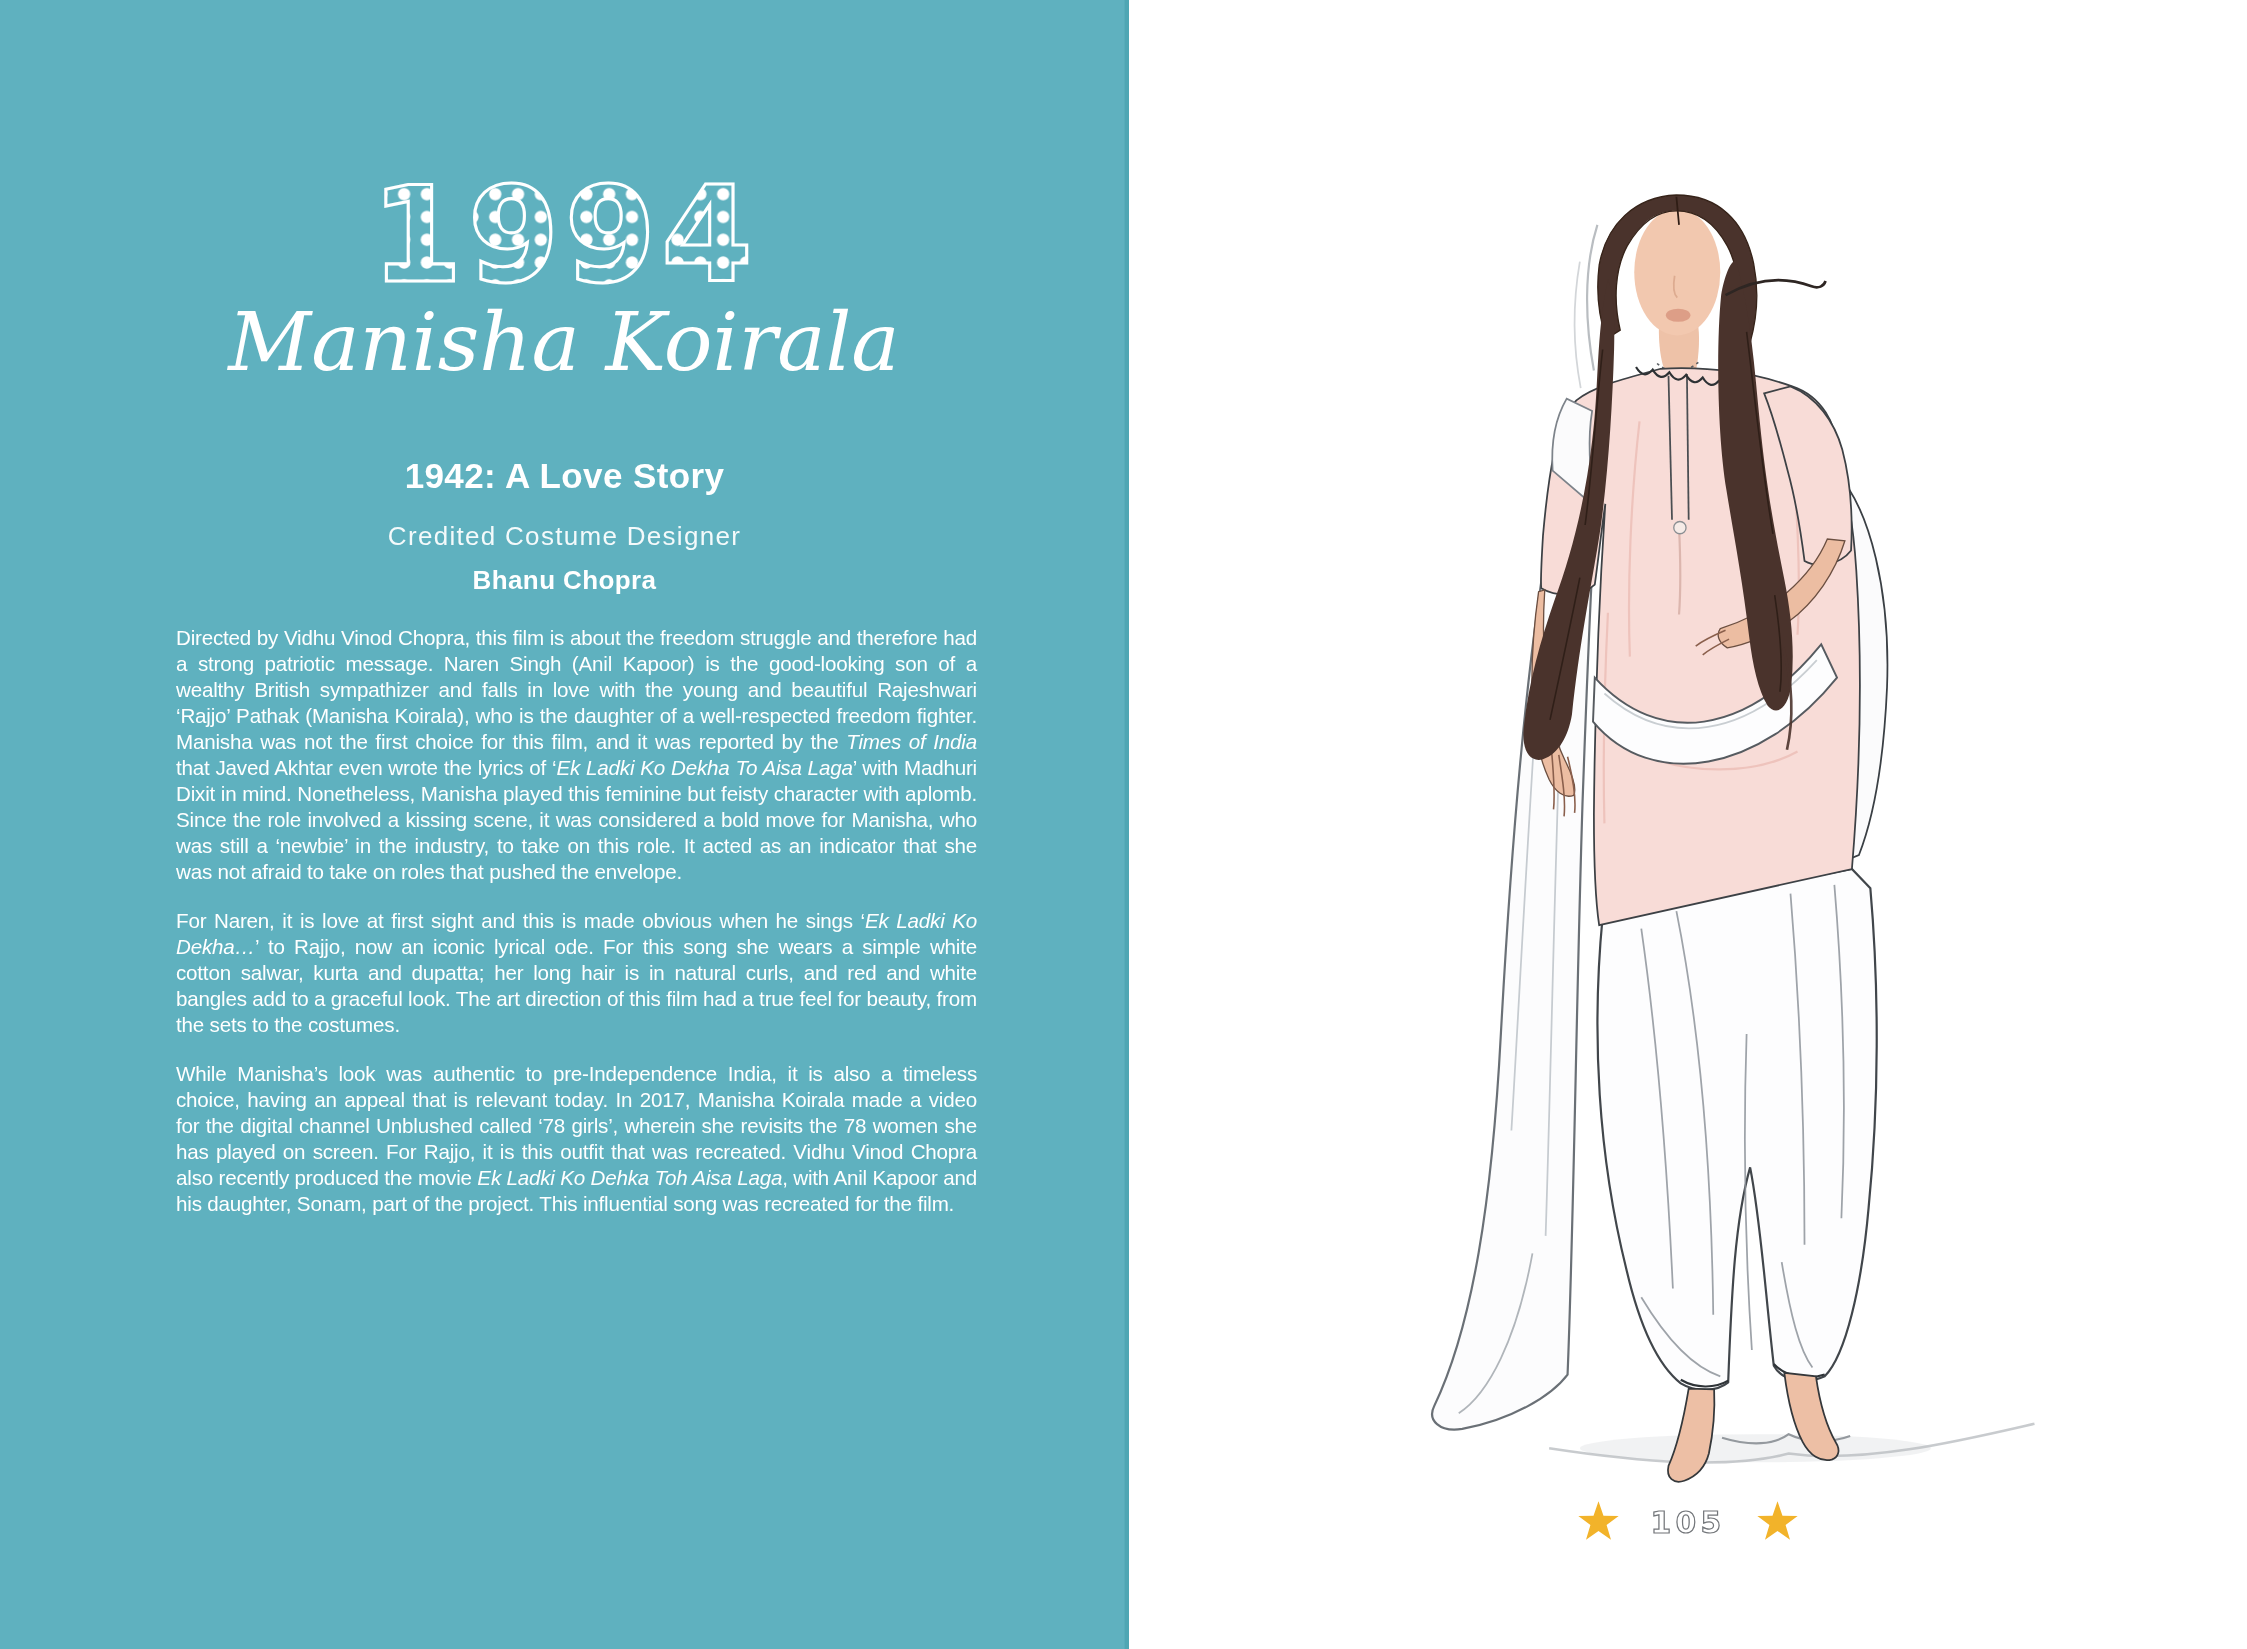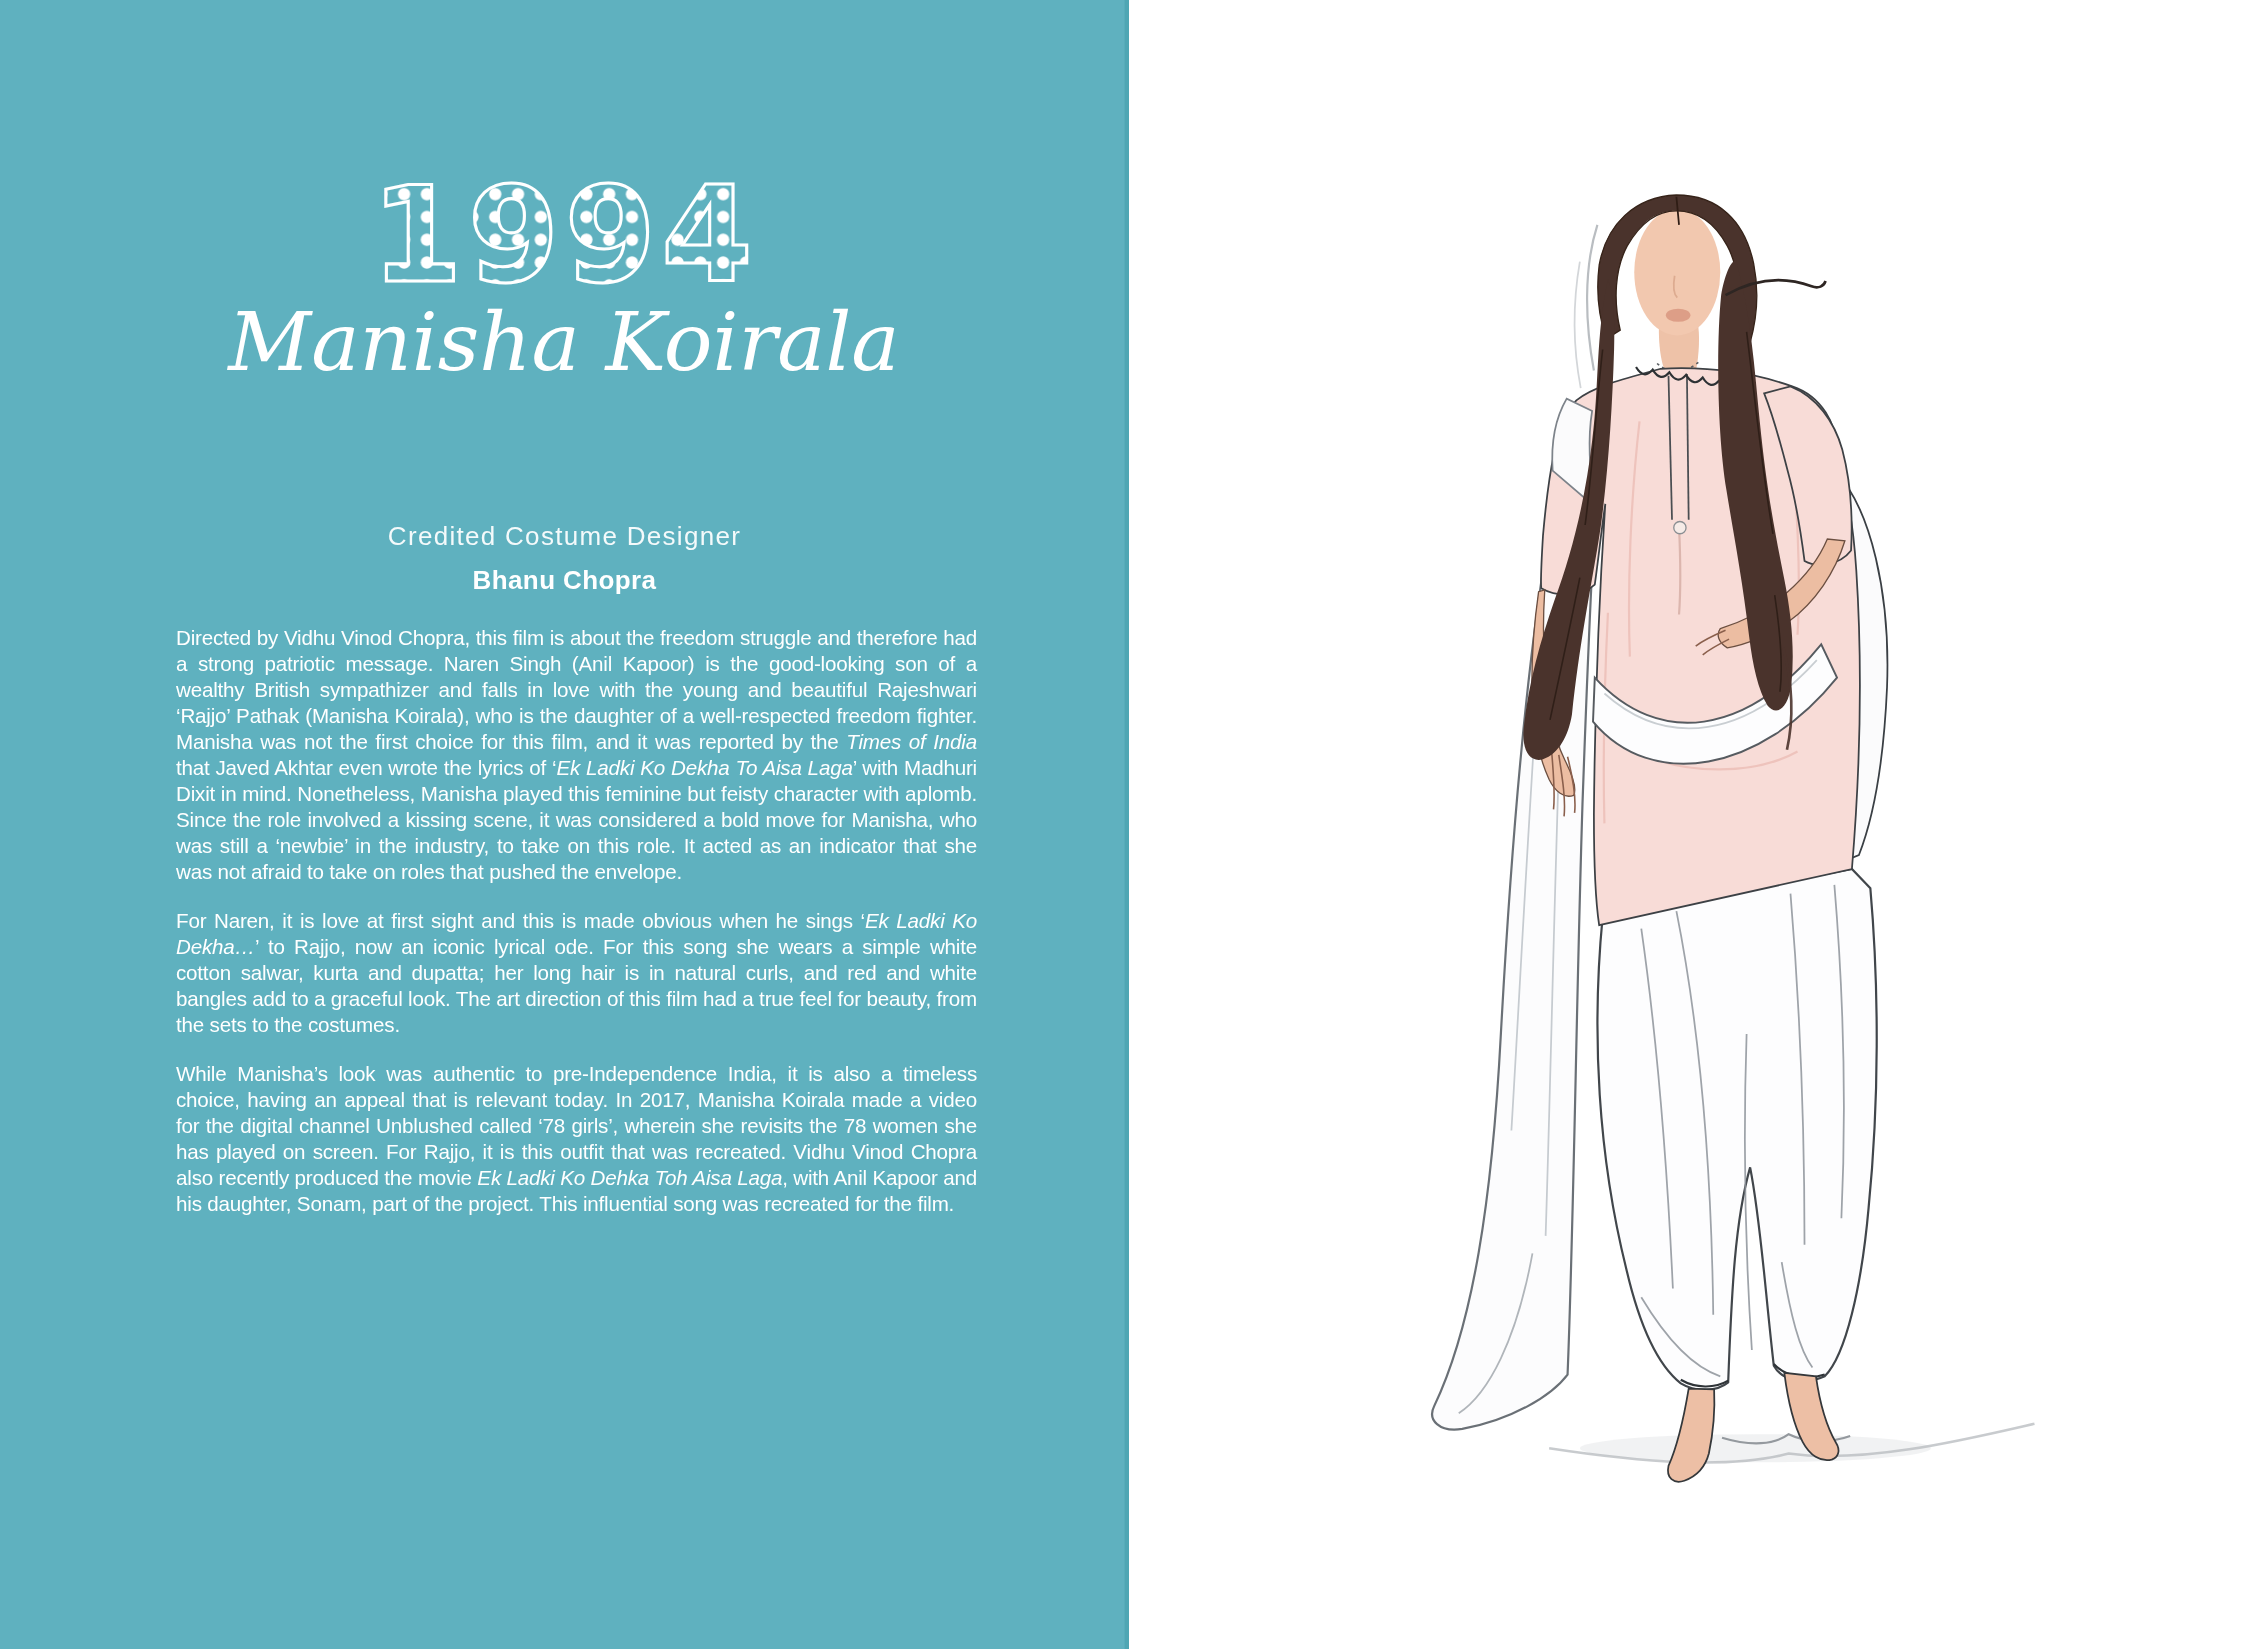--- a/index.html
+++ b/index.html
@@ -39,20 +39,21 @@
         <defs>
           <pattern id="dotfill" patternUnits="userSpaceOnUse" width="26" height="26">
             <circle cx="13" cy="13" r="7" fill="#ffffff"></circle>
           </pattern>
         </defs>
         <text x="456" y="138" text-anchor="middle" font-family="DejaVu Sans, sans-serif" font-weight="bold" font-size="150" letter-spacing="6" fill="url(#dotfill)" stroke="#ffffff" stroke-width="3.5">1994</text>
       </svg>
     </div>
 
     <div class="name-script">Manisha Koirala</div>
+    <div class="film-title">1942: A Love Story</div>
     <div class="credit-label">Credited Costume Designer</div>
     <div class="designer-name">Bhanu Chopra</div>
 
     <div class="paras">
         <p><span>Directed by Vidhu Vinod Chopra, this film is about the freedom struggle and therefore had a strong patriotic message. Naren Singh (Anil Kapoor) is the good-looking son of a wealthy British sympathizer and falls in love with the young and beautiful Rajeshwari ‘Rajjo’ Pathak (Manisha Koirala), who is the daughter of a well-respected freedom fighter. Manisha was not the first choice for this film, and it was reported by the </span><span class="it">Times of India</span><span> that Javed Akhtar even wrote the lyrics of ‘</span><span class="it">Ek Ladki Ko Dekha To Aisa Laga</span><span>’ with Madhuri Dixit in mind. Nonetheless, Manisha played this feminine but feisty character with aplomb. Since the role involved a kissing scene, it was considered a bold move for Manisha, who was still a ‘newbie’ in the industry, to take on this role. It acted as an indicator that she was not afraid to take on roles that pushed the envelope.</span></p>
         <p><span>For Naren, it is love at first sight and this is made obvious when he sings ‘</span><span class="it">Ek Ladki Ko Dekha…</span><span>’ to Rajjo, now an iconic lyrical ode. For this song she wears a simple white cotton salwar, kurta and dupatta; her long hair is in natural curls, and red and white bangles add to a graceful look. The art direction of this film had a true feel for beauty, from the sets to the costumes.</span></p>
         <p><span>While Manisha’s look was authentic to pre-Independence India, it is also a timeless choice, having an appeal that is relevant today. In 2017, Manisha Koirala made a video for the digital channel Unblushed called ‘78 girls’, wherein she revisits the 78 women she has played on screen. For Rajjo, it is this outfit that was recreated. Vidhu Vinod Chopra also recently produced the movie </span><span class="it">Ek Ladki Ko Dehka Toh Aisa Laga</span><span>, with Anil Kapoor and his daughter, Sonam, part of the project. This influential song was recreated for the film.</span></p>
       </div>
   </div>
 
@@ -157,15 +158,26 @@
         <path d="M 462 600 C 472 640 474 680 466 716" stroke="#4a332c" stroke-width="3" fill="none" opacity="0.9"></path>
       </g>
 
       <g>
         <path d="M 396 198 C 428 180 462 176 494 188 C 502 191 508 188 510 182" stroke="#2e2623" stroke-width="3" fill="none"></path>
         <path d="M 250 118 C 234 168 236 230 246 284" stroke="#b9bdc1" stroke-width="2.5" fill="none"></path>
         <path d="M 230 160 C 221 212 223 262 231 304" stroke="#d3d6d9" stroke-width="2" fill="none"></path>
       </g>
     </svg>
 
+    <div class="footer">
+      <svg width="49" height="49" viewBox="-30 -30 60 60">
+        <polygon points="0,-26 6.1,-8.4 24.7,-8 9.9,3.2 15.3,21 0,10.4 -15.3,21 -9.9,3.2 -24.7,-8 -6.1,-8.4" fill="#f2b32a"></polygon>
+      </svg>
+      <svg width="88" height="49" viewBox="0 0 100 56">
+        <text x="50" y="40" text-anchor="middle" font-family="DejaVu Sans, sans-serif" font-weight="bold" font-size="34" letter-spacing="5" fill="none" stroke="#73767a" stroke-width="1.4">105</text>
+      </svg>
+      <svg width="49" height="49" viewBox="-30 -30 60 60">
+        <polygon points="0,-26 6.1,-8.4 24.7,-8 9.9,3.2 15.3,21 0,10.4 -15.3,21 -9.9,3.2 -24.7,-8 -6.1,-8.4" fill="#f2b32a"></polygon>
+      </svg>
+    </div>
   </div>
 </div>
 
 
 </body></html>

